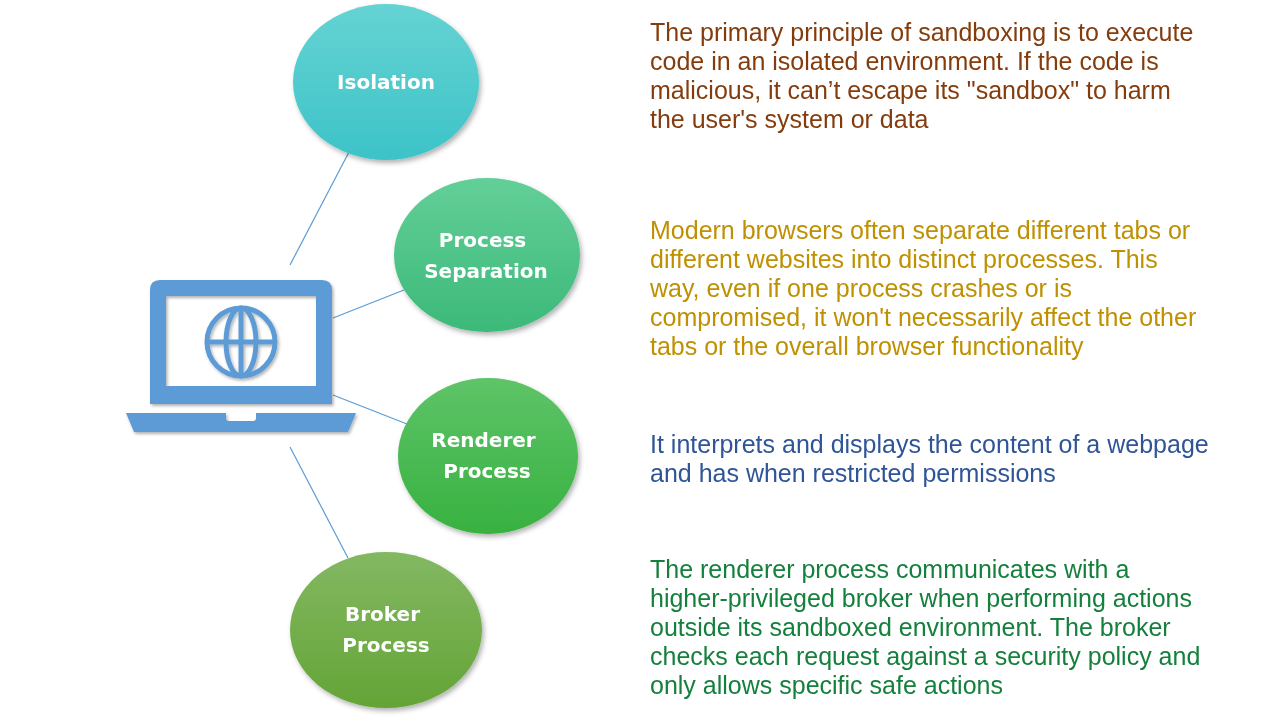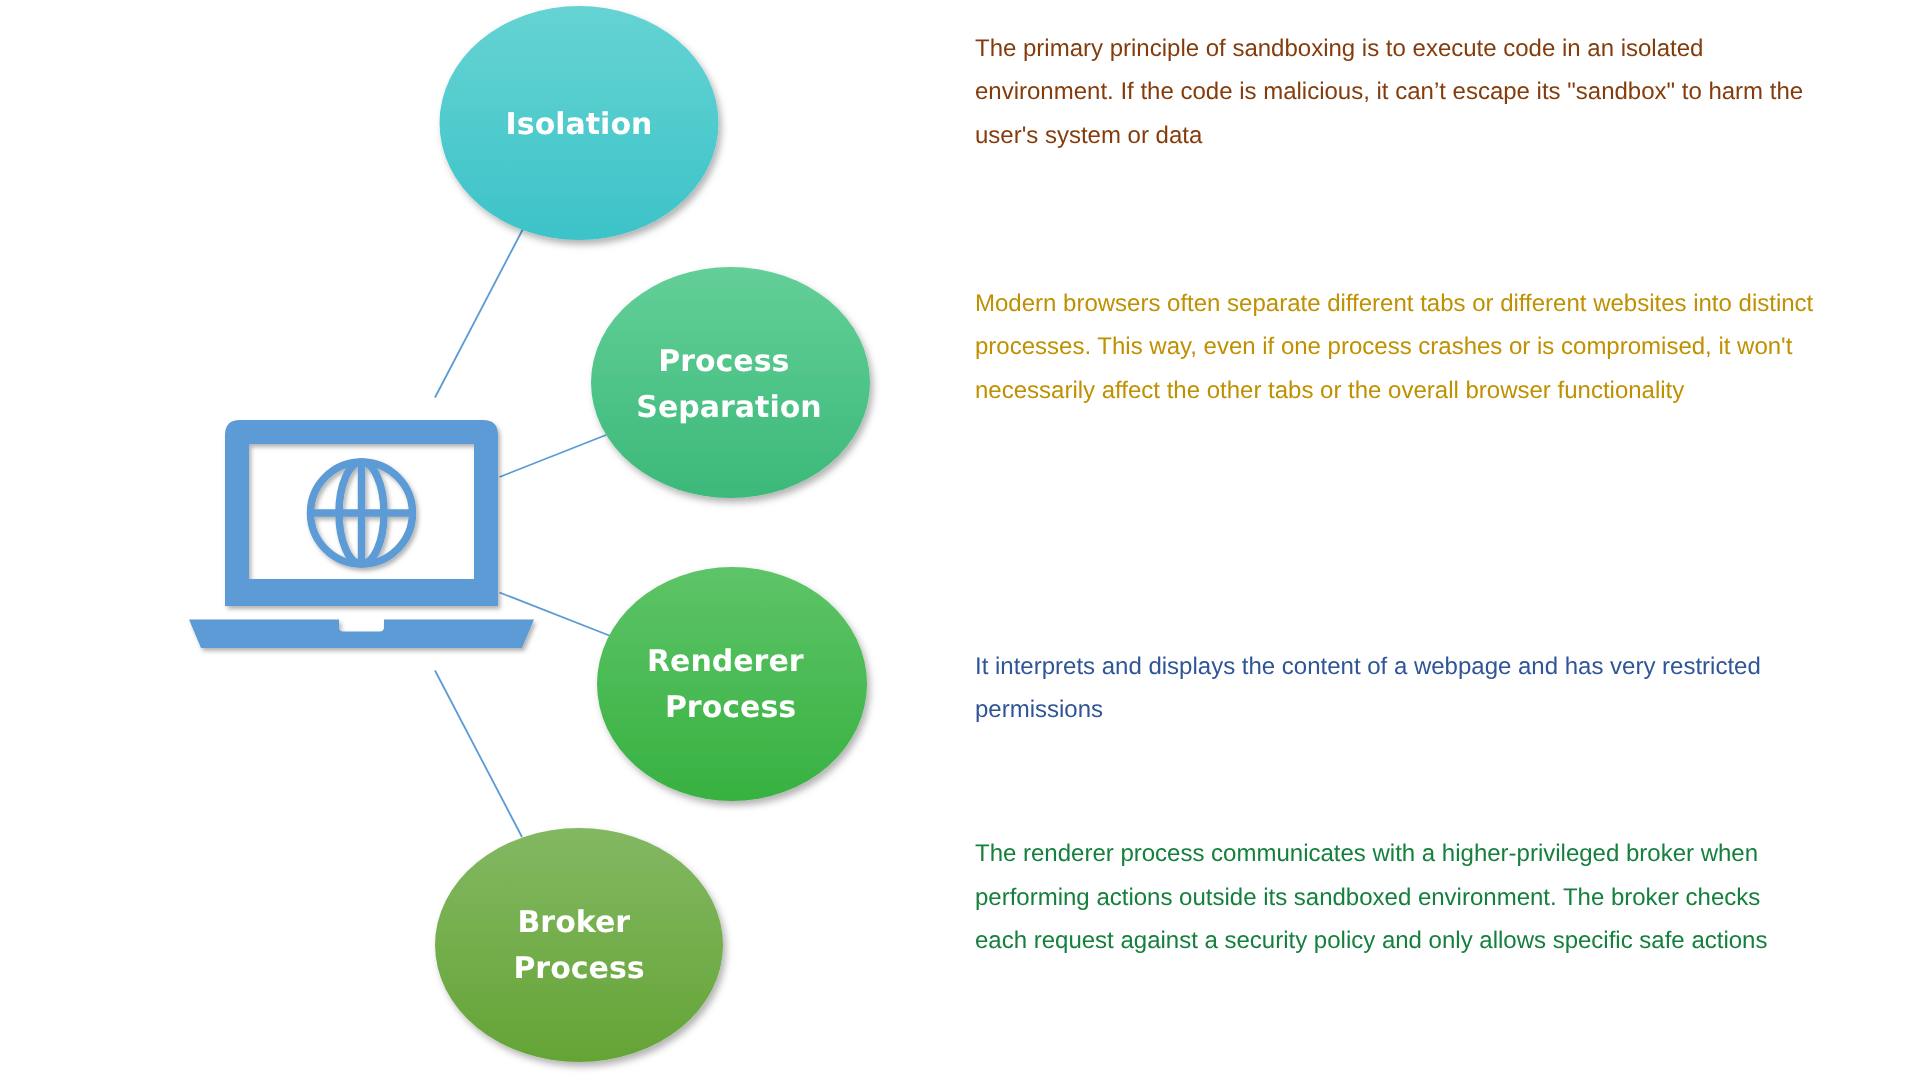--- a/index.html
+++ b/index.html
@@ -9,21 +9,21 @@
       font-family: "Liberation Sans", "DejaVu Sans", sans-serif;
     }
     svg.diagram { position: absolute; left: 0; top: 0; width: 1280px; height: 720px; }
     .node-label {
       font-family: "DejaVu Sans", sans-serif;
       font-weight: bold; font-size: 20px; fill: #ffffff;
     }
     .desc {
       position: absolute; left: 650px; width: 560px;
       font-family: "Liberation Sans", sans-serif;
-      font-size: 16px; line-height: 29px; margin: 0;
+      font-size: 25px; line-height: 29px; margin: 0;
     }
     #desc-isolation { top: 18px; }
     #desc-separation { top: 188px; }
     #desc-renderer { top: 430px; }
     #desc-broker { top: 555px; }
   </style>
 </head>
 <body>
 
 <svg class="diagram" viewBox="0 0 1280 720" xmlns="http://www.w3.org/2000/svg">
@@ -96,15 +96,15 @@
   <g>
     <ellipse cx="386" cy="630" rx="96" ry="78" fill="url(#g-bro)" filter="url(#shadow)"></ellipse>
     <text class="node-label" text-anchor="middle">
       <tspan x="386" y="621">Broker</tspan>
       <tspan x="386" y="652">Process</tspan>
     </text>
   </g>
 </svg>
 
 <p class="desc" id="desc-isolation" style="color: rgb(132, 60, 12);">The primary principle of sandboxing is to execute code in an isolated environment. If the code is malicious, it can’t escape its "sandbox" to harm the user's system or data</p>
-<p class="desc" id="desc-separation" style="color: rgb(191, 144, 0);">Modern browsers often separate different tabs or different websites into distinct processes.  This way, even if one process crashes or is compromised, it won't necessarily affect the other tabs or the overall browser functionality</p>
-<p class="desc" id="desc-renderer" style="color: rgb(47, 85, 151);">It interprets and displays the content of a webpage and has very restricted permissions</p>
+<p class="desc" id="desc-separation" style="color: rgb(191, 144, 0); margin-top: 28px;">Modern browsers often separate different tabs or different websites into distinct processes.  This way, even if one process crashes or is compromised, it won't necessarily affect the other tabs or the overall browser functionality</p>
+<p class="desc" id="desc-renderer" style="color: rgb(47, 85, 151);">It interprets and displays the content of a webpage and has when restricted permissions</p>
 <p class="desc" id="desc-broker" style="color: #15803d;">The renderer process communicates with a higher-privileged broker when performing actions outside its sandboxed environment. The broker checks each request against a security policy and only allows specific safe actions</p>
 
 </body></html>

